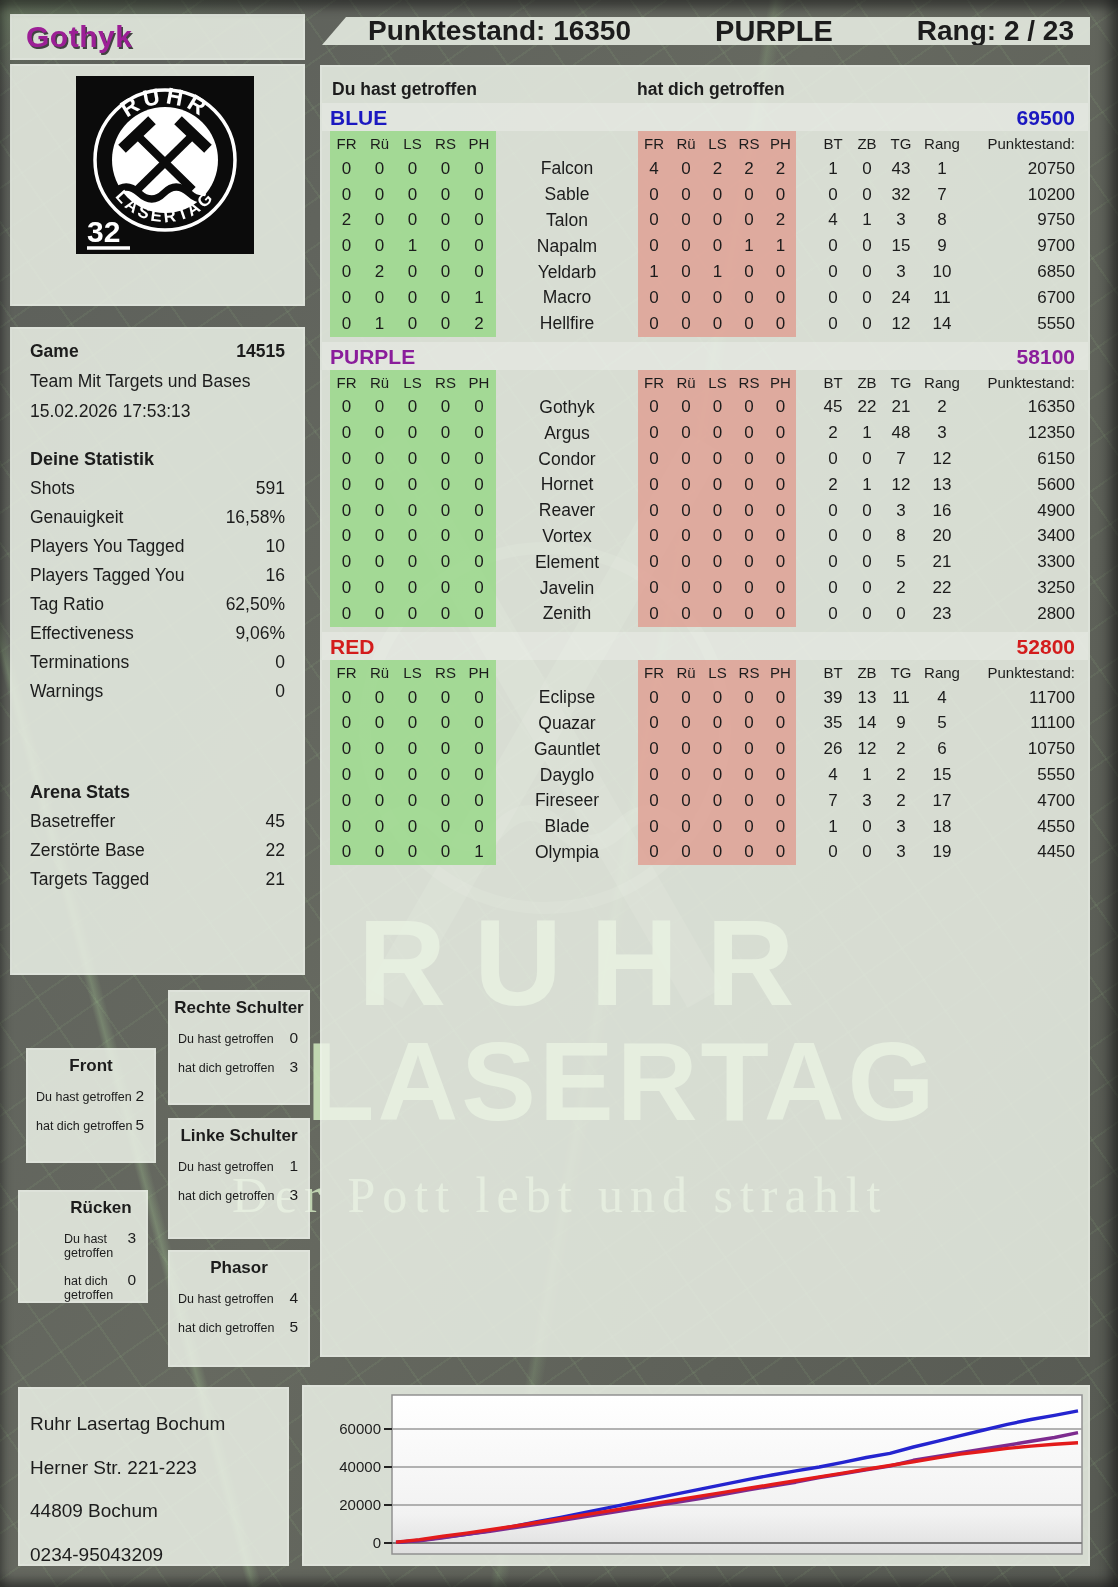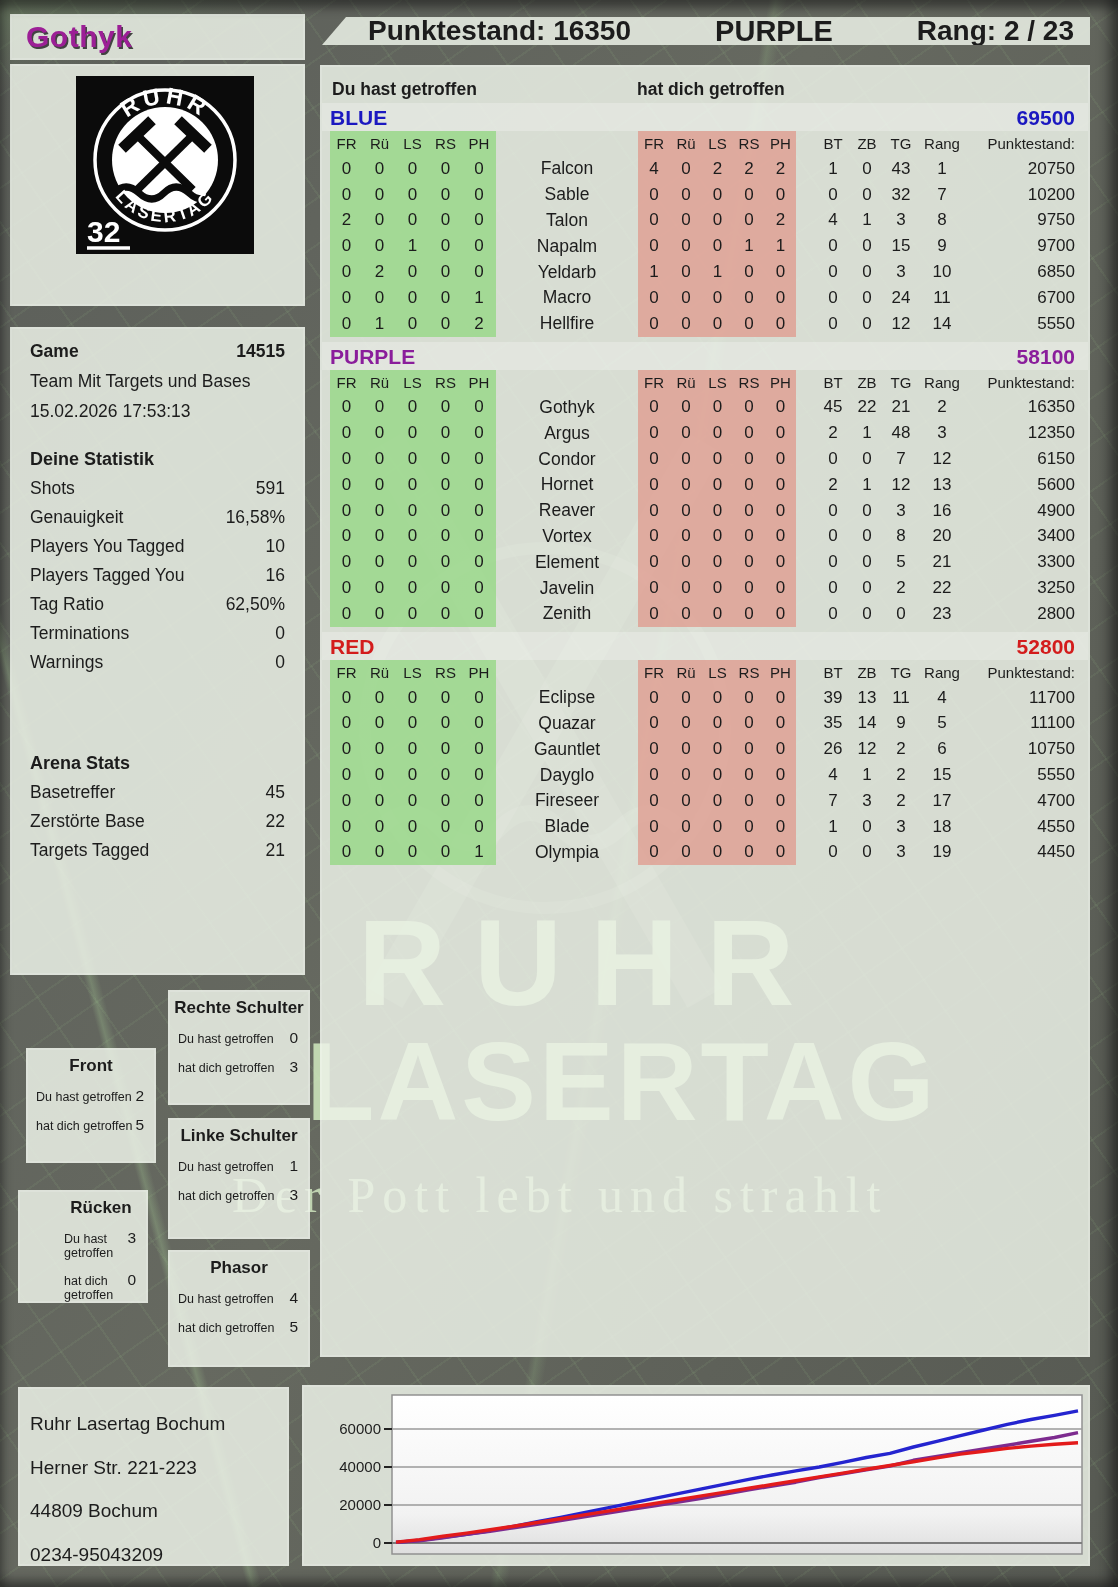--- a/index.html
+++ b/index.html
@@ -170,20 +170,24 @@
           <div class="lab">Players You Tagged</div>
           <div>10</div>
         </div>
         <div class="srow">
           <div class="lab">Players Tagged You</div>
           <div>16</div>
         </div>
         <div class="srow">
           <div class="lab">Tag Ratio</div>
           <div>62,50%</div>
+        </div>
+        <div class="srow">
+          <div class="lab">Effectiveness</div>
+          <div>9,06%</div>
         </div>
         <div class="srow">
           <div class="lab">Terminations</div>
           <div>0</div>
         </div>
         <div class="srow">
           <div class="lab">Warnings</div>
           <div>0</div>
         </div>
       </div>

